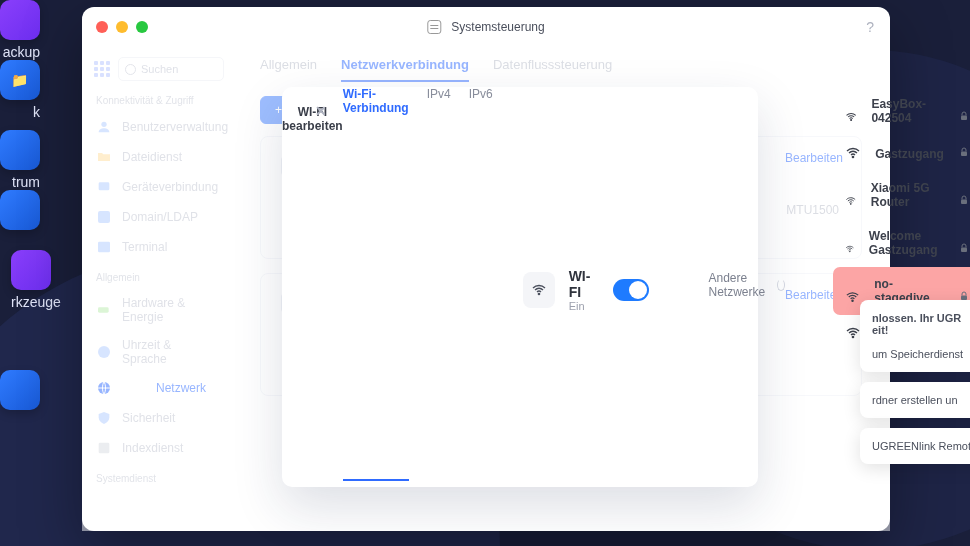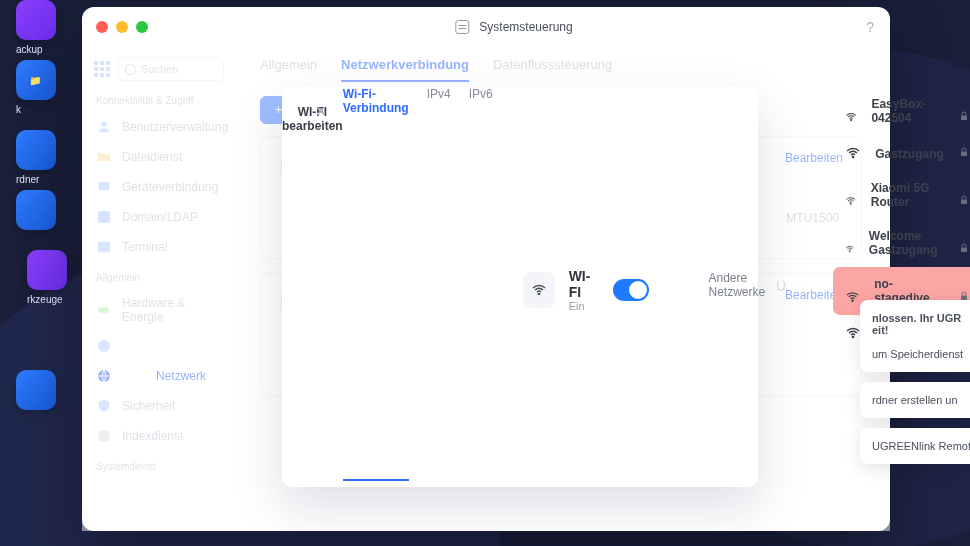--- a/index.html
+++ b/index.html
@@ -2,34 +2,34 @@
 <html><head>
 <meta charset="utf-8">
 <style>
 * { margin: 0; padding: 0; box-sizing: border-box; font-family: -apple-system, BlinkMacSystemFont, "Segoe UI", Helvetica, sans-serif; }
 body { width: 970px; height: 546px; background: #1a1f3a; position: relative; overflow: hidden; }
 
 .bg-shapes { position: absolute; inset: 0; }
 .bg-shapes::before { content: ""; position: absolute; width: 600px; height: 600px; left: -100px; top: 250px; border-radius: 50%; background: rgba(45,60,120,0.3); }
 .bg-shapes::after { content: ""; position: absolute; width: 500px; height: 500px; right: -150px; top: 50px; border-radius: 50%; background: rgba(40,50,100,0.3); }
 
-.edge-item { position: absolute; left: 16px; font-size: 10px; color: #dfe3f7; text-align: left; }
+.edge-item { position: absolute; left: 0; font-size: 14px; color: #dfe3f7; text-align: right; }
 .edge-icon { width: 40px; height: 40px; border-radius: 10px; display: flex; align-items: center; justify-content: center; margin-bottom: 4px; box-shadow: 0 4px 10px rgba(0,0,0,.2); }
 .ei1 .edge-icon { background: linear-gradient(135deg,#8a3ffb,#6d2ef0); }
 .ei2 .edge-icon { background: linear-gradient(135deg,#2f7bff,#1859d6); }
 .ei3 .edge-icon { background: linear-gradient(135deg,#2f7bff,#1859d6); }
 .ei4 .edge-icon { background: linear-gradient(135deg,#8a3ffb,#6d2ef0); }
 .ei5 .edge-icon { background: linear-gradient(135deg,#2f7bff,#1859d6); }
 
 .window { position: absolute; left: 82px; top: 7px; width: 808px; height: 524px; background: #fff; border-radius: 12px; box-shadow: 0 20px 60px rgba(0,0,0,0.35); display: flex; flex-direction: column; }
 .titlebar { height: 40px; display: flex; align-items: center; padding: 0 14px; position: relative; border-bottom: 0; }
 .traffic { display: flex; gap: 8px; }
 .traffic span { width: 12px; height: 12px; border-radius: 50%; }
 .tr-r { background: #ff5f57; } .tr-y { background: #febc2e; } .tr-g { background: #28c840; }
-.titlecenter { position: absolute; left: 50%; transform: translateX(-50%); display: flex; align-items: center; gap: 10px; font-size: 12px; color: #4a4f5c; margin-left: 28px; }
+.titlecenter { position: absolute; left: 50%; transform: translateX(-50%); display: flex; align-items: center; gap: 10px; font-size: 12px; color: #4a4f5c; }
 .titleicon { width: 14px; height: 14px; border: 1px solid #999; border-radius: 3px; display: flex; flex-direction: column; justify-content: space-evenly; padding: 2px; }
 .titleicon::before, .titleicon::after { content: ""; height: 1px; background: #999; }
 .help { position: absolute; right: 16px; color: #aeb2bf; font-size: 14px; }
 
 .body { flex: 1; display: flex; }
 .sidebar { width: 150px; padding: 10px 8px; }
 .sidebar-top { display: flex; gap: 8px; align-items: center; margin-bottom: 14px; padding-left: 4px; }
 .grid-icon { width: 16px; height: 16px; display: grid; grid-template-columns: repeat(3,1fr); grid-template-rows: repeat(3,1fr); gap: 2px; }
 .grid-icon span { background: #b2c2ff; border-radius: 1px; }
 .search { flex: 1; height: 24px; border: 1px solid #eaecf2; border-radius: 5px; font-size: 11px; padding-left: 22px; color: #bfc3d0; position: relative; display: flex; align-items: center; }
@@ -78,21 +78,21 @@
 .net-item .lock { margin-left: auto; color: #888d9b; font-size: 12px; }
 .wifi-svg { width: 16px; height: 16px; }
 </style>
 </head>
 <body>
 
 <div class="bg-shapes"></div>
 
 <div class="edge-item ei1" style="top:0;"><div class="edge-icon"></div><span>ackup</span></div>
 <div class="edge-item ei2" style="top:60px;"><div class="edge-icon">📁</div><span>k</span></div>
-<div class="edge-item ei3" style="top:130px;"><div class="edge-icon"></div><span>rdner</span></div>
+<div class="edge-item ei3" style="top:130px;"><div class="edge-icon"></div><span>trum</span></div>
 <div class="edge-item ei2" style="top:190px;">
     <div class="edge-icon"></div>
   </div>
 <div class="edge-item ei4" style="top:250px;padding-left:11px;"><div class="edge-icon"></div><span>rkzeuge</span></div>
 <div class="edge-item ei5" style="top:370px;">
     <div class="edge-icon"></div>
   </div>
 
 <div class="window">
   <div class="titlebar">
@@ -160,20 +160,21 @@
       <div class="side-item">
           <svg class="side-ico" viewBox="0 0 24 24" fill="#7fd96b">
             <rect x="3" y="8" width="16" height="8" rx="2"></rect>
           </svg>
           <span>Hardware &amp; Energie</span>
         </div>
       <div class="side-item">
           <svg class="side-ico" viewBox="0 0 24 24" fill="#6fa0ff">
             <circle cx="12" cy="12" r="9"></circle>
           </svg>
+          <span>Uhrzeit &amp; Sprache</span>
         </div>
       <div class="side-item active">
           <svg class="side-ico" viewBox="0 0 24 24" fill="#2f6bff">
             <circle cx="12" cy="12" r="9"></circle>
             <path d="M3 12h18M12 3c3 3 3 15 0 18M12 3c-3 3-3 15 0 18" stroke="#fff" stroke-width="1.5" fill="none"></path>
           </svg>
           <span>Netzwerk</span>
         </div>
       <div class="side-item">
           <svg class="side-ico" viewBox="0 0 24 24" fill="#6fa0ff">
@@ -199,21 +200,21 @@
       <div class="action-row">
         <div class="btn primary">+ <span>Link-Aggregation</span></div>
         <div class="btn">Netzwerkstatus</div>
         <div class="btn">Dienstreihenfolge</div>
       </div>
       <div class="card">
         <span class="edit">Bearbeiten</span>
         <div class="collapse">−</div>
         <div class="card-line"><span class="card-label">MAC-Adresse:</span> <span>98:6e</span></div>
         <div class="card-line">IPv6</div>
-        <div class="card-line" style="position:absolute;right:22px;bottom:26px;">MTU1500</div>
+        <div class="card-line" style="position:absolute;right:22px;bottom:34px;">MTU1500</div>
       </div>
       <div class="card">
         <span class="edit">Bearbeiten</span>
         <div class="collapse">−</div>
         <div class="card-line"><span class="card-label">MAC-Adresse:</span> <span>e8:c8</span></div>
         <div class="card-line">IPv6</div>
       </div>
     </div>
   </div>
 

